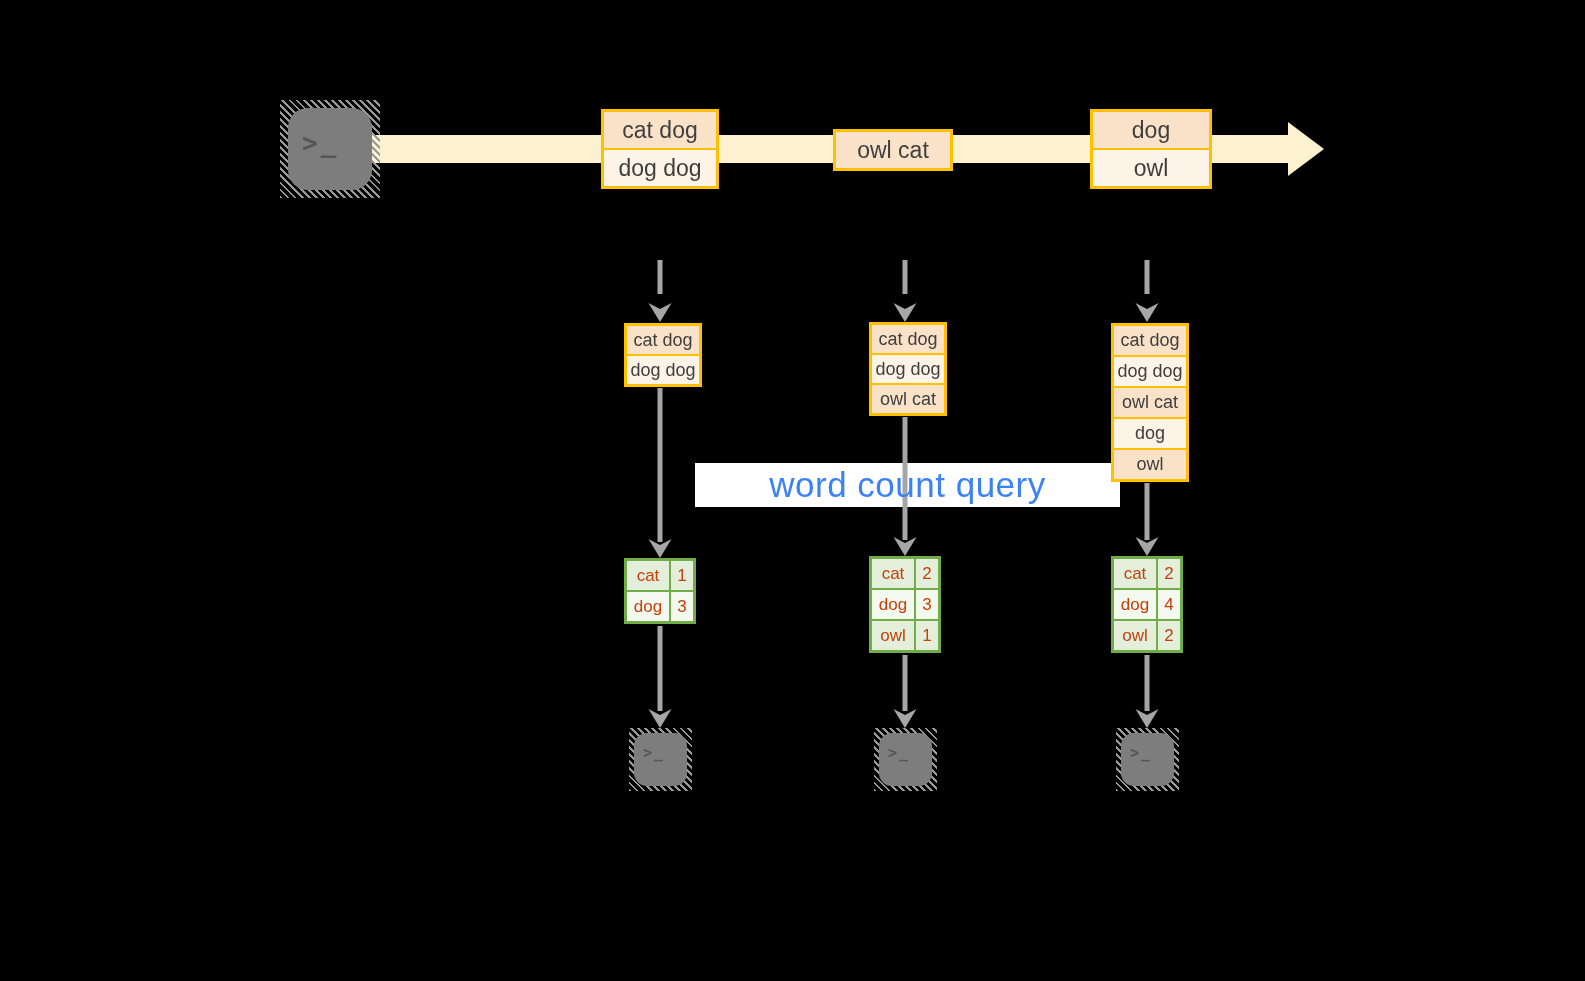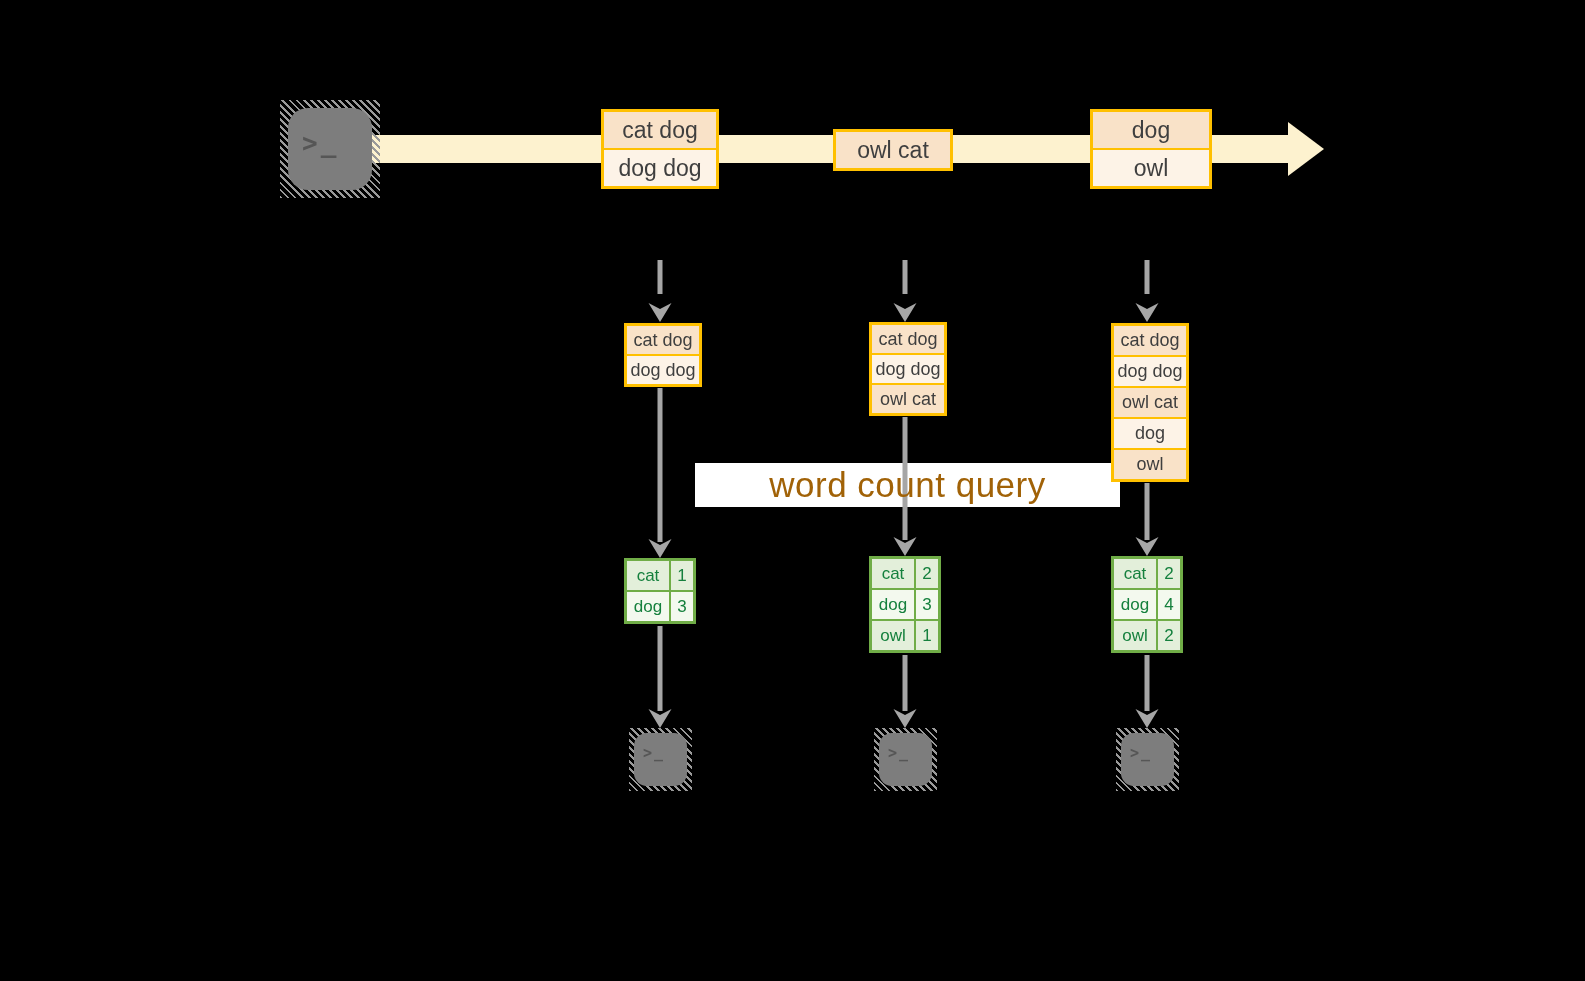--- a/index.html
+++ b/index.html
@@ -27,25 +27,25 @@
   .orow.big{height:36px;font-size:23px;}
   .orow.small{height:28px;font-size:18px;}
   .orow.small5{height:29px;font-size:18px;}
   .peach{background:#f9e2c8;}
   .cream{background:#fdf3e7;text-align:center;}
   .stack{z-index:8;}
   
   .query-band{position:absolute;left:695px;top:463px;width:425px;height:44px;background:#ffffff;z-index:5;}
   .query-text{position:absolute;left:695px;top:463px;width:425px;height:44px;z-index:9;
     display:flex;align-items:center;justify-content:center;
-    font-size:35px;font-weight:300;color:#a16207;letter-spacing:0.5px;}
+    font-size:35px;font-weight:300;color:#3b82f6;letter-spacing:0.5px;}
   
   .gtable{position:absolute;width:66px;background:#70ad47;border:3px solid #70ad47;
     display:grid;grid-template-columns:42px 22px;gap:2px;z-index:8;}
-  .gcell{height:29px;display:flex;align-items:center;justify-content:center;color:#15803d;font-size:17px;}
+  .gcell{height:29px;display:flex;align-items:center;justify-content:center;color:#c2410c;font-size:17px;}
   .g-dark{background:#e3efda;}
   .g-light{background:#f3f9ee;}
   
   .arrows{position:absolute;left:0;top:0;z-index:6;}
 </style>
 </head>
 <body>
 
 <div class="canvas">
 

